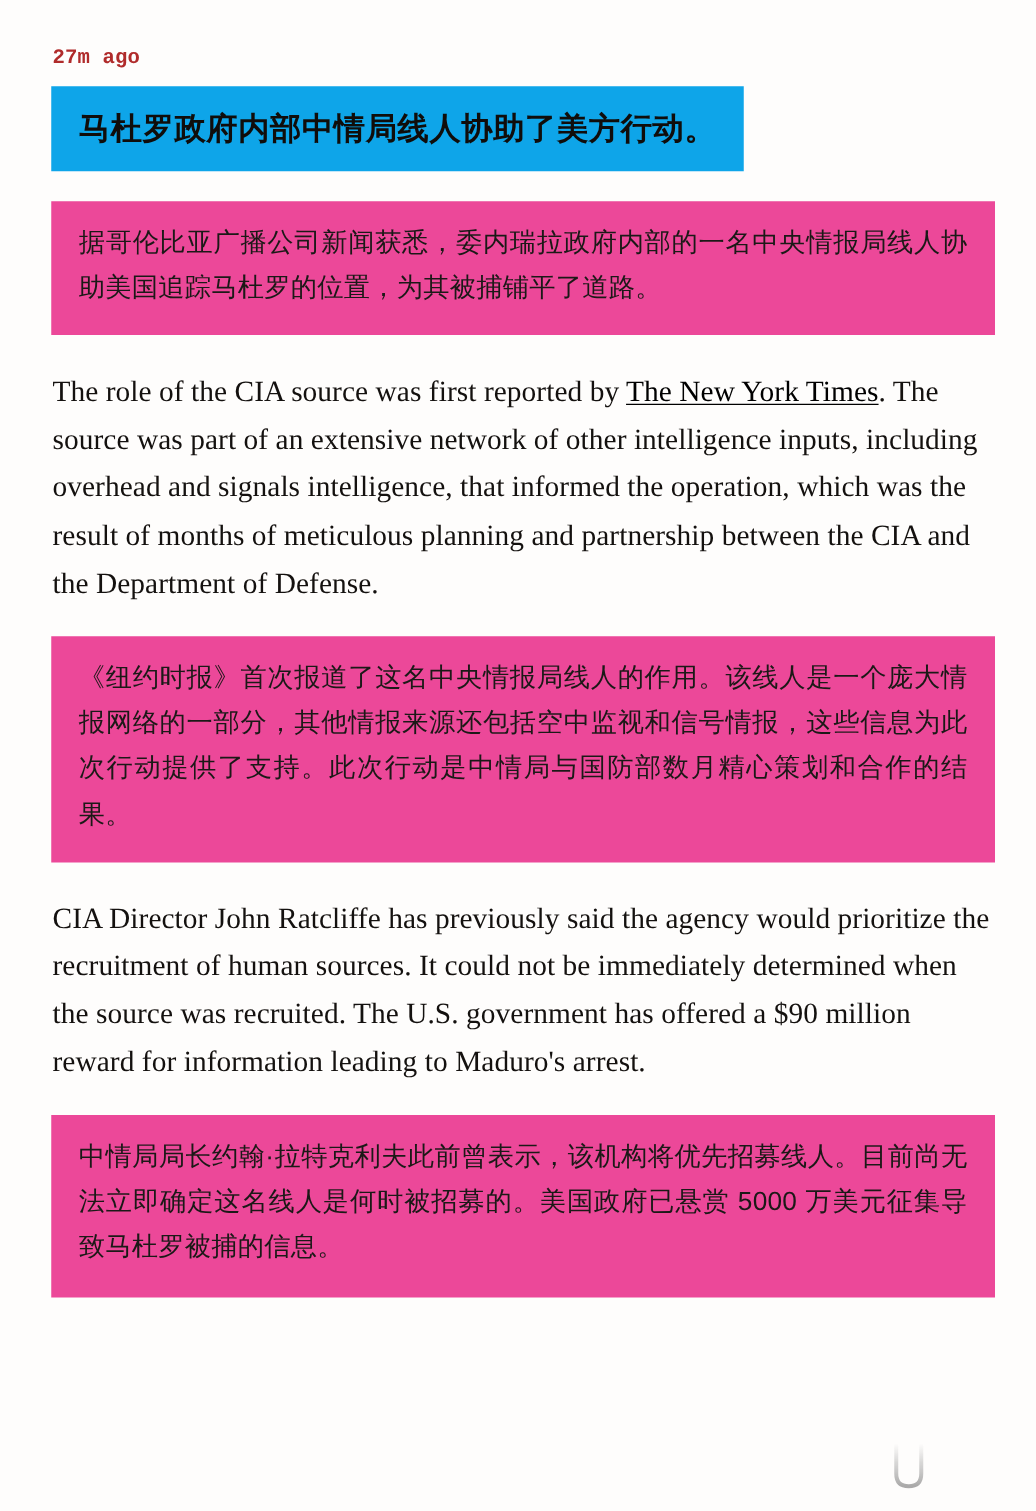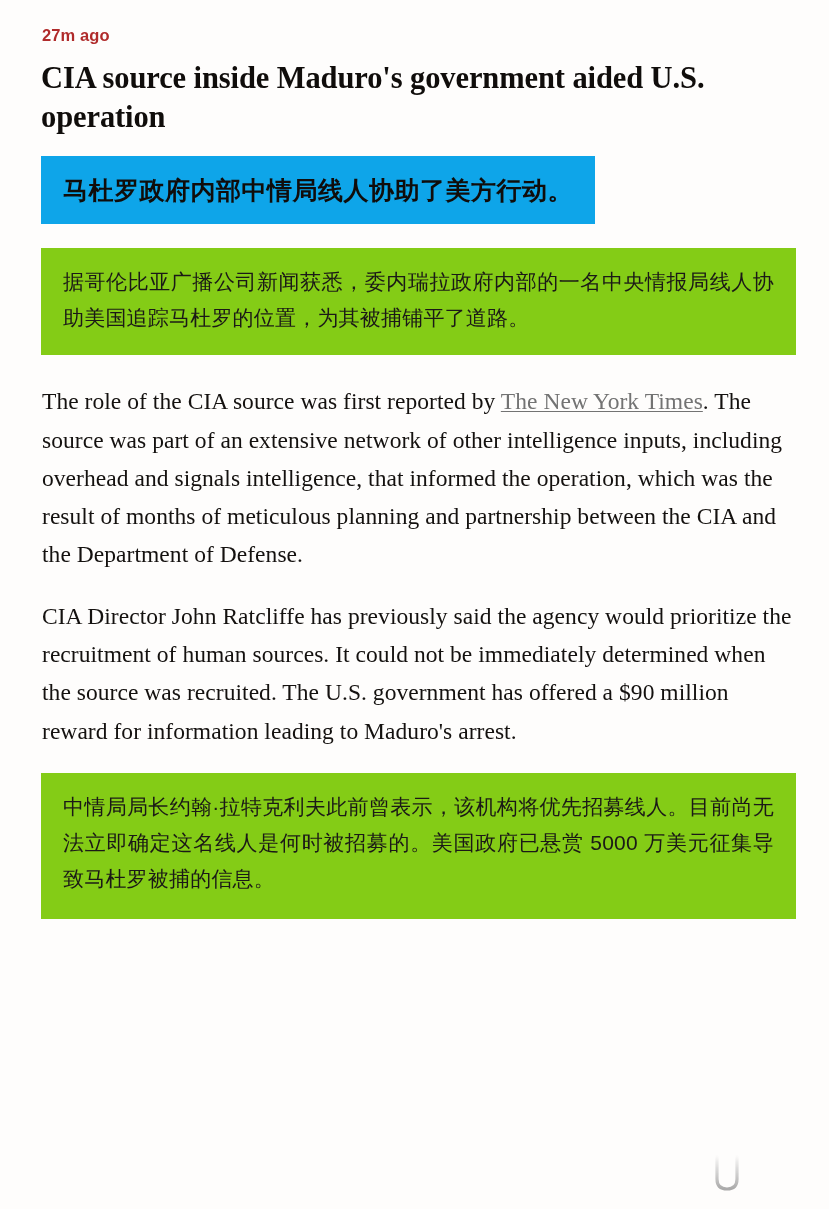--- a/index.html
+++ b/index.html
@@ -20,44 +20,44 @@
 
   .article {
     padding: 26px 33px 0 41px;
     box-sizing: border-box;
     position: relative;
     z-index: 2;
   }
 
   
   .timestamp {
-    font-family: Liberation Sans, sans-serif;
+    font-family: Liberation Mono, monospace;
     font-size: 16.5px;
     font-weight: 600;
     letter-spacing: 0.1px;
     color: #b02b2b;
-    margin: 0 0 13px 1px;
+    margin: 10px 0 13px 1px;
     line-height: 1.2;
   }
 
   
   .headline {
     font-family: "Liberation Serif", "DejaVu Serif", serif;
     font-weight: 700;
     font-size: 30.5px;
     line-height: 1.27;
     letter-spacing: -0.1px;
     color: #100d0b;
     margin: 0 0 20px 0;
     max-width: 720px;
   }
 
   
   .translation {
-    background: #84cc16;
+    background: #ec4899;
     color: #1b1917;
     box-sizing: border-box;
     margin: 0 0 22px 0;
     padding: 16px 22px 17px 22px;
     font-family: "Liberation Sans", "DejaVu Sans", sans-serif;
     font-size: 21px;
     line-height: 1.72;
     letter-spacing: 0.2px;
     text-align: justify;
     text-justify: inter-ideograph;
@@ -84,21 +84,21 @@
     line-height: 1.63;
     color: #14110f;
     margin: 0 0 21px 1px;
     letter-spacing: 0.05px;
   }
   .para.p1 { margin-bottom: 23px; }
   .para.p2 { margin-bottom: 23px; }
   .para.p3 { margin-bottom: 23px; }
 
   .inline-link {
-    color: #737373;
+    color: #000000;
     text-decoration: underline;
     text-underline-offset: 2px;
     text-decoration-thickness: 1px;
     cursor: pointer;
   }
 
   
   .watermark {
     position: absolute;
     right: 18px;
@@ -110,29 +110,29 @@
     opacity: 0.62;
   }
 </style>
 </head>
 <body>
 
 <div class="article">
 
   <div class="timestamp">27m ago</div>
 
-  <h1 class="headline">CIA source inside Maduro's government aided U.S. operation</h1>
 
   <div class="translation title-trans">马杜罗政府内部中情局线人协助了美方行动。</div>
 
 
   <div class="translation block-2">据哥伦比亚广播公司新闻获悉，委内瑞拉政府内部的一名中央情报局线人协助美国追踪马杜罗的位置，为其被捕铺平了道路。</div>
 
   <p class="para p2"><span>The role of the CIA source was first reported by </span><a class="inline-link" href="#">The New York Times</a><span>. The source was part of an extensive network of other intelligence inputs, including overhead and signals intelligence, that informed the operation, which was the result of months of meticulous planning and partnership between the CIA and the Department of Defense.</span></p>
 
+  <div class="translation block-3">《纽约时报》首次报道了这名中央情报局线人的作用。该线人是一个庞大情报网络的一部分，其他情报来源还包括空中监视和信号情报，这些信息为此次行动提供了支持。此次行动是中情局与国防部数月精心策划和合作的结果。</div>
 
   <p class="para p3">CIA Director John Ratcliffe has previously said the agency would prioritize the recruitment of human sources. It could not be immediately determined when the source was recruited. The U.S. government has offered a $90 million reward for information leading to Maduro's arrest.</p>
 
   <div class="translation block-4">中情局局长约翰·拉特克利夫此前曾表示，该机构将优先招募线人。目前尚无法立即确定这名线人是何时被招募的。美国政府已悬赏 5000 万美元征集导致马杜罗被捕的信息。</div>
 
 </div>
 
 <svg class="watermark" viewBox="0 0 160 58" aria-hidden="true">
   <defs>
     <linearGradient id="wmFadeV" x1="0" y1="0" x2="0" y2="1">

